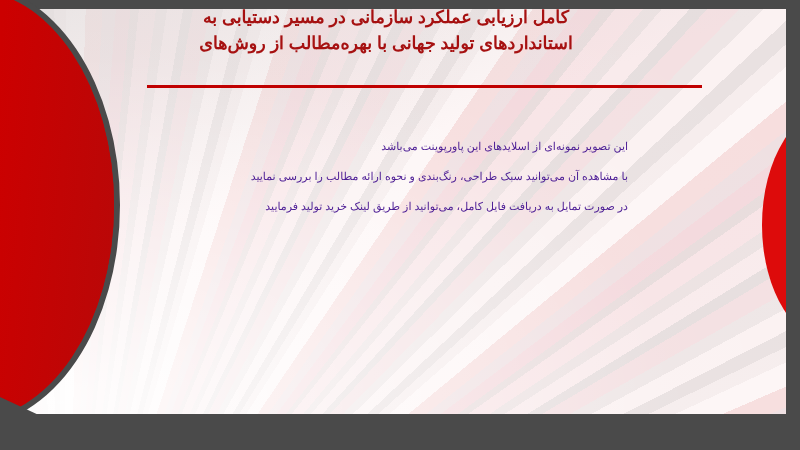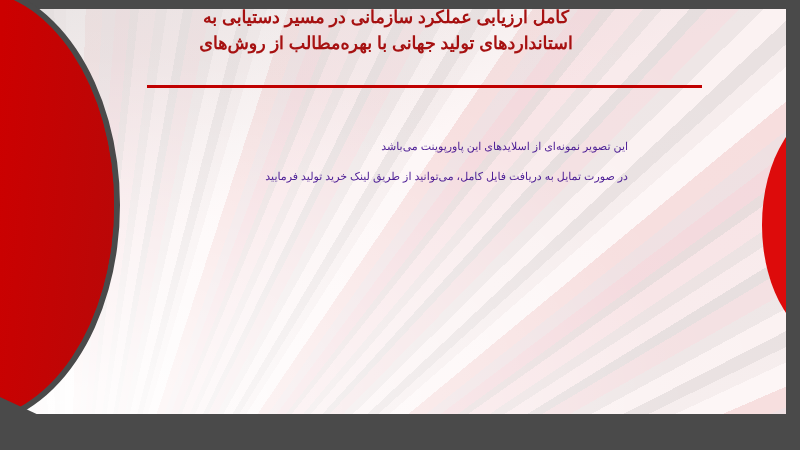--- a/index.html
+++ b/index.html
@@ -154,20 +154,21 @@
 
     <div class="title-block">
       <span class="title-line">کامل ارزیابی عملکرد سازمانی در مسیر دستیابی به</span>
       <span class="title-line">استانداردهای تولید جهانی با بهره‌مطالب از روش‌های</span>
     </div>
 
     <div class="title-rule"></div>
 
     <div class="body-block">
       <span class="body-line">این تصویر نمونه‌ای از اسلایدهای این پاورپوینت می‌باشد</span>
+      <span class="body-line">با مشاهده آن می‌توانید سبک طراحی، رنگ‌بندی و نحوه ارائه مطالب را بررسی نمایید</span>
       <span class="body-line">در صورت تمایل به دریافت فایل کامل، می‌توانید از طریق لینک خرید تولید فرمایید</span>
     </div>
 
   </div>
 
   <div class="left-ellipse"></div>
 
   <div class="bottom-wedge"></div>
   <div class="bottom-bar"></div>
 

